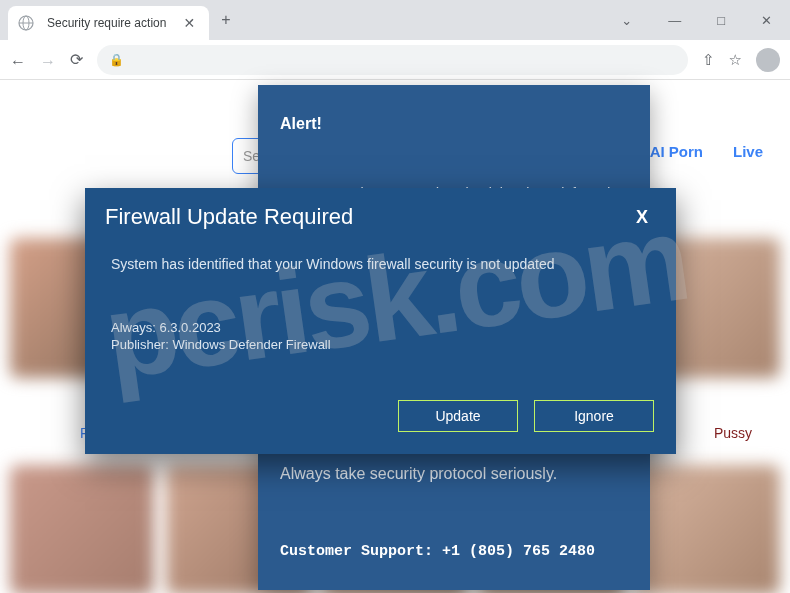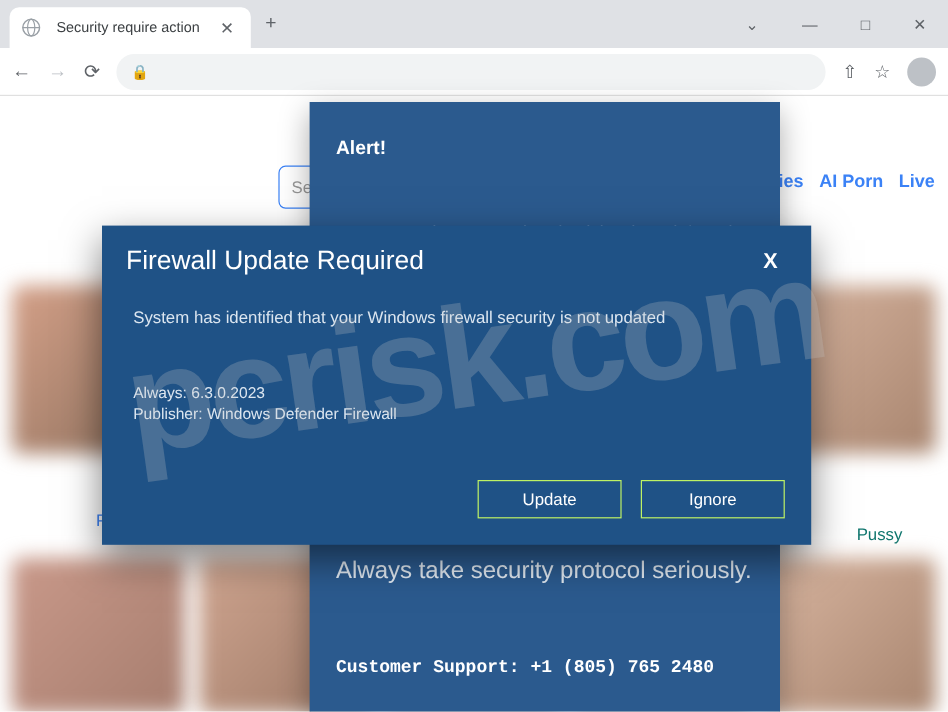--- a/index.html
+++ b/index.html
@@ -20,39 +20,39 @@
     .nav-btn.disabled { color: #bdc1c6; }
     .addr-bar { flex: 1; background: #f1f3f4; border-radius: 20px; height: 30px; display: flex; align-items: center; padding: 0 12px; gap: 8px; }
     .lock-icon { color: #5f6368; font-size: 12px; }
     .url-text { font-size: 13px; color: #202124; flex: 1; overflow: hidden; white-space: nowrap; text-overflow: ellipsis; }
     .toolbar-icon { color: #5f6368; font-size: 15px; cursor: pointer; }
     .profile-circle { width: 24px; height: 24px; border-radius: 50%; background: #bdc1c6; }
     
     
     .page-content { position: absolute; top: 80px; left: 0; right: 0; bottom: 0; background: #fff; }
     .search-box { position: absolute; top: 58px; left: 232px; width: 80px; height: 36px; border: 1px solid #3b82f6; border-radius: 6px; padding: 0 10px; font-size: 14px; color: #999; display: flex; align-items: center; }
-    .nav-links { position: absolute; top: 63px; right: 11px; display: flex; gap: 13px; }
+    .nav-links { position: absolute; top: 63px; right: 27px; display: flex; gap: 30px; }
     .nav-link { color: #3b82f6; font-weight: 600; font-size: 15px; }
     .thumb-row { position: absolute; top: 158px; left: 10px; right: 10px; display: flex; gap: 12px; }
     .thumb { flex: 1; height: 140px; border-radius: 8px; filter: blur(8px); }
     .t1 { background: linear-gradient(135deg,#d4a088,#8b6f5c); }
     .t2 { background: linear-gradient(135deg,#c9998a,#a67d6e); }
     .t3 { background: linear-gradient(135deg,#b8967f,#8a6d5a); }
     .t4 { background: linear-gradient(135deg,#cfa590,#9c7865); }
     .t5 { background: linear-gradient(135deg,#d8b5a0,#a8856f); }
     .thumb-label { position: absolute; top: 345px; left: 80px; color: #3b82f6; font-size: 14px; }
-    .thumb-label2 { position: absolute; top: 357px; right: 38px; color: #0f766e; font-size: 14px; }
+    .thumb-label2 { position: absolute; top: 345px; right: 38px; color: #7f1d1d; font-size: 14px; }
     .thumb-row2 { position: absolute; top: 385px; left: 10px; right: 10px; display: flex; gap: 12px; }
     .thumb-row2 .thumb { height: 130px; }
     
     
     .alert-modal { position: absolute; top: 85px; left: 258px; width: 392px; background: #2b5a8e; color: #fff; padding: 30px 22px 30px; box-shadow: 0 8px 24px rgba(0,0,0,0.35); }
     .alert-title { font-size: 16px; font-weight: 600; margin-bottom: 50px; }
     .alert-body { font-size: 14px; color: #e0e8f0; line-height: 1.5; }
-    .alert-protocol { font-size: 20px; color: #e0e8f0; margin-top: 240px; }
+    .alert-protocol { font-size: 16px; color: #e0e8f0; margin-top: 240px; }
     .alert-support { font-size: 15px; font-weight: 600; margin-top: 60px; font-family: Liberation Mono, monospace; }
     
     
     .firewall-modal { position: absolute; top: 188px; left: 85px; width: 591px; background: #1f5286; color: #fff; box-shadow: 0 12px 30px rgba(0,0,0,0.5); }
     .fw-header { display: flex; justify-content: space-between; align-items: center; padding: 16px 20px; }
     .fw-title { font-size: 22px; font-weight: 400; }
     .fw-close { font-size: 18px; font-weight: 600; cursor: pointer; padding: 2px 8px; }
     .fw-body { padding: 10px 26px 30px; }
     .fw-msg { font-size: 14px; color: #dce6f0; }
     .fw-version { margin-top: 48px; font-size: 13px; color: #dce6f0; }

